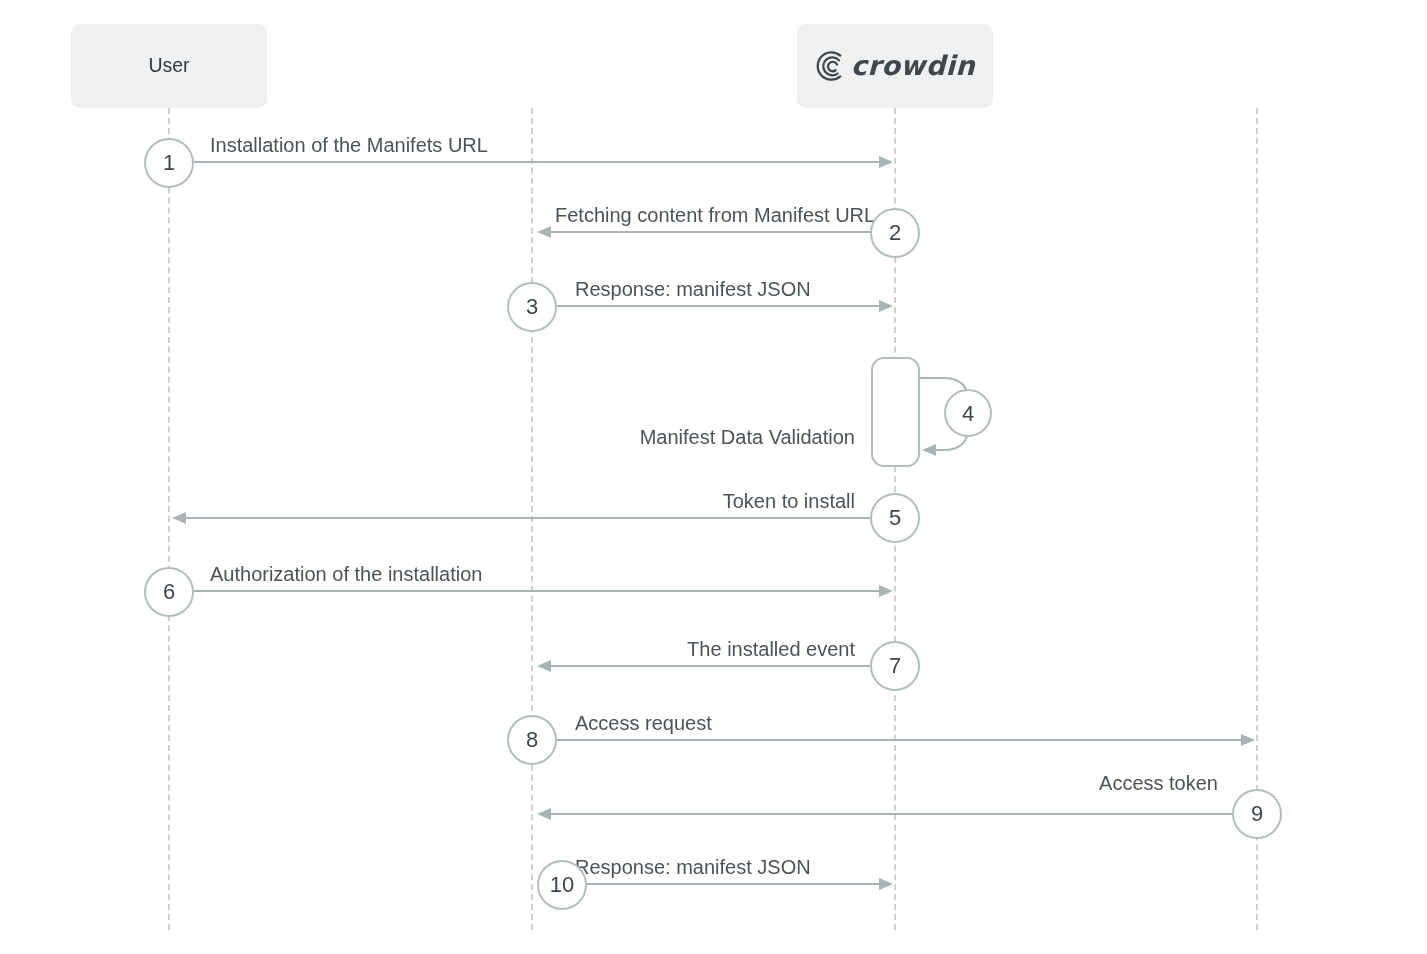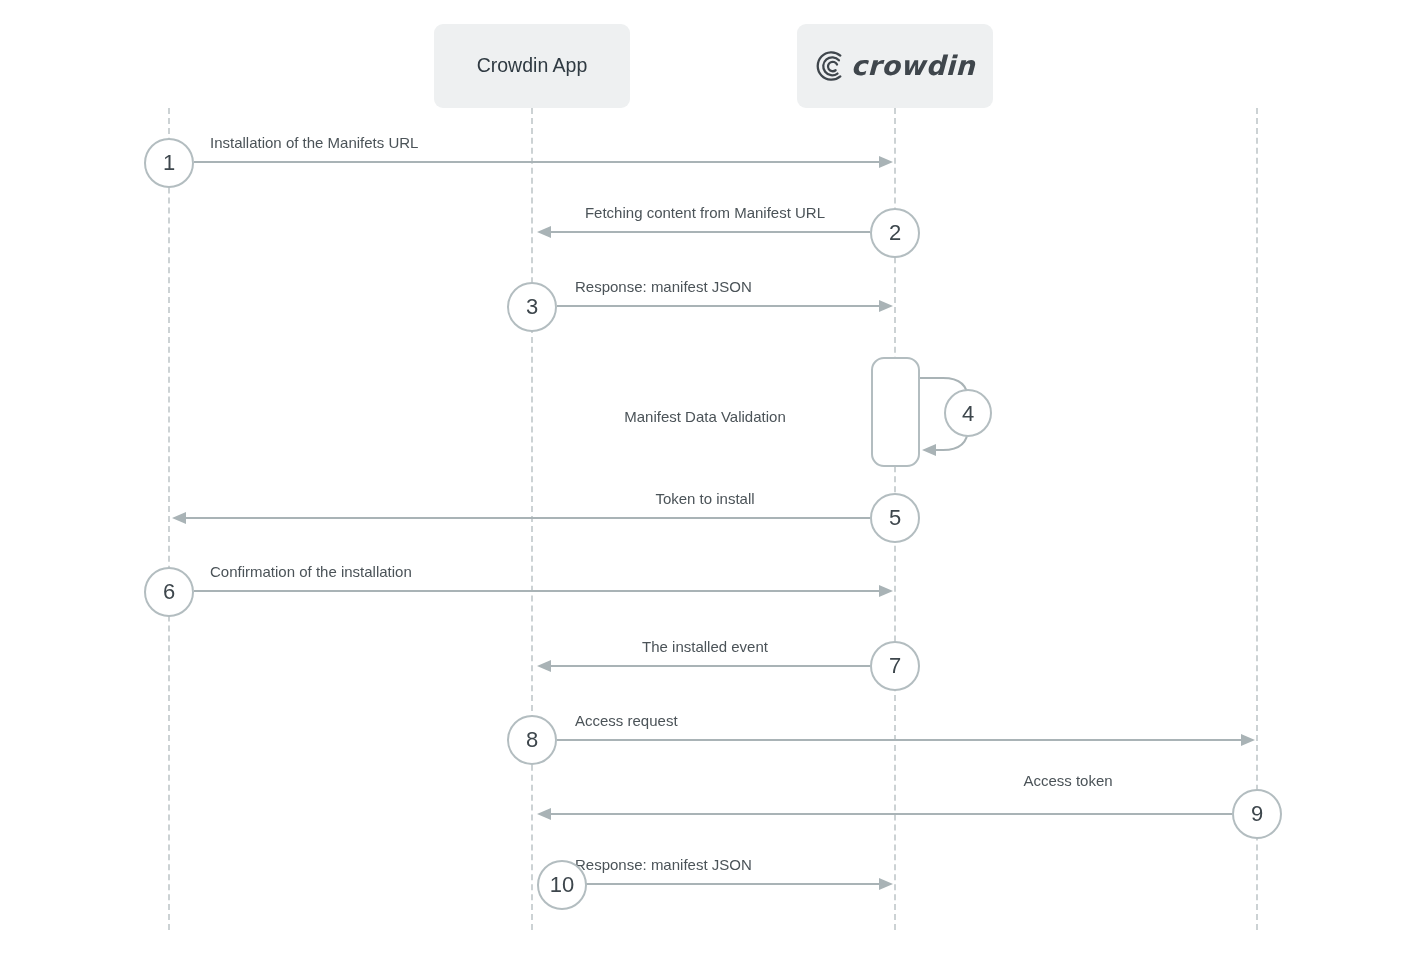--- a/index.html
+++ b/index.html
@@ -35,36 +35,36 @@
   }
   
   .msg-line{position:absolute;height:2px;background:var(--arrow);}
   .arrow-right{position:absolute;width:0;height:0;border-top:6px solid transparent;border-bottom:6px solid transparent;border-left:14px solid var(--arrow);}
   .arrow-left{position:absolute;width:0;height:0;border-top:6px solid transparent;border-bottom:6px solid transparent;border-right:14px solid var(--arrow);}
   .step-circle{
     position:absolute;width:46px;height:46px;border:2px solid var(--circle-border);
     border-radius:50%;background:var(--circle-fill);color:var(--step-text);
     display:flex;align-items:center;justify-content:center;font-size:22px;
   }
-  .msg-label{position:absolute;color:var(--label-text);font-size:15px;white-space:nowrap;}
-  .label-right{text-align:center;}
+  .msg-label{position:absolute;color:var(--label-text);font-size:20px;white-space:nowrap;}
+  .label-right{text-align:right;}
   svg text{font-family:"Liberation Sans","DejaVu Sans",sans-serif;}
 </style>
 </head>
 <body>
 
 <div class="canvas">
 
   <div class="lifeline" style="left:168px"></div>
   <div class="lifeline" style="left:531px"></div>
   <div class="lifeline" style="left:894px"></div>
   <div class="lifeline" style="left:1256px"></div>
 
-  <div class="actor" style="left:434px">
-    <span>Crowdin App</span>
+  <div class="actor" style="left:71px">
+    <span>User</span>
   </div>
   <div class="actor" style="left:797px">
     <span class="actor-logo">
       <svg width="34" height="34" viewBox="0 0 36 36">
         <g fill="none" stroke="#3f464c" stroke-width="2.4" stroke-linecap="round">
           <path d="M30 7 A 14.5 14.5 0 1 0 30 29"></path>
           <path d="M28.5 12 A 9.5 9.5 0 1 0 27 26"></path>
           <path d="M26.5 16.5 A 5 5 0 1 0 25 22.5"></path>
         </g>
       </svg>
@@ -87,39 +87,39 @@
   </div>
 
   <div>
     <div class="msg-label" style="left:575px;top:278px">Response: manifest JSON</div>
     <div class="msg-line" style="left:557px;top:305px;width:322px"></div>
     <div class="arrow-right" style="left:879px;top:300px"></div>
     <div class="step-circle" style="left:507px;top:282px">3</div>
   </div>
 
   <div>
-    <div class="msg-label label-right" style="left:555px;top:408px;width:300px">Manifest Data Validation</div>
+    <div class="msg-label label-right" style="left:555px;top:426px;width:300px">Manifest Data Validation</div>
     <svg style="position:absolute;left:845px;top:348px" width="170" height="135" viewBox="0 0 170 135">
       <rect x="27" y="10" width="47" height="108" rx="12" fill="#ffffff" stroke="#b3bdc0" stroke-width="2"></rect>
       <path d="M 75 30 H 98 Q 123 30 123 52 V 80 Q 123 102 98 102 H 85" fill="none" stroke="#a9b3b6" stroke-width="2"></path>
       <polygon points="77,102 91,96 91,108" fill="#a9b3b6"></polygon>
       <circle cx="123" cy="65" r="23" fill="#ffffff" stroke="#b3bdc0" stroke-width="2"></circle>
       <text x="123" y="73" text-anchor="middle" font-size="22" fill="#3d464c">4</text>
     </svg>
   </div>
 
   <div>
     <div class="msg-label label-right" style="left:555px;top:490px;width:300px">Token to install</div>
     <div class="msg-line" style="left:186px;top:517px;width:684px"></div>
     <div class="arrow-left" style="left:172px;top:512px"></div>
     <div class="step-circle" style="left:870px;top:493px">5</div>
   </div>
 
   <div>
-    <div class="msg-label" style="left:210px;top:563px">Confirmation of the installation</div>
+    <div class="msg-label" style="left:210px;top:563px">Authorization of the installation</div>
     <div class="msg-line" style="left:194px;top:590px;width:685px"></div>
     <div class="arrow-right" style="left:879px;top:585px"></div>
     <div class="step-circle" style="left:144px;top:567px">6</div>
   </div>
 
   <div>
     <div class="msg-label label-right" style="left:555px;top:638px;width:300px">The installed event</div>
     <div class="msg-line" style="left:551px;top:665px;width:319px"></div>
     <div class="arrow-left" style="left:537px;top:660px"></div>
     <div class="step-circle" style="left:870px;top:641px">7</div>

